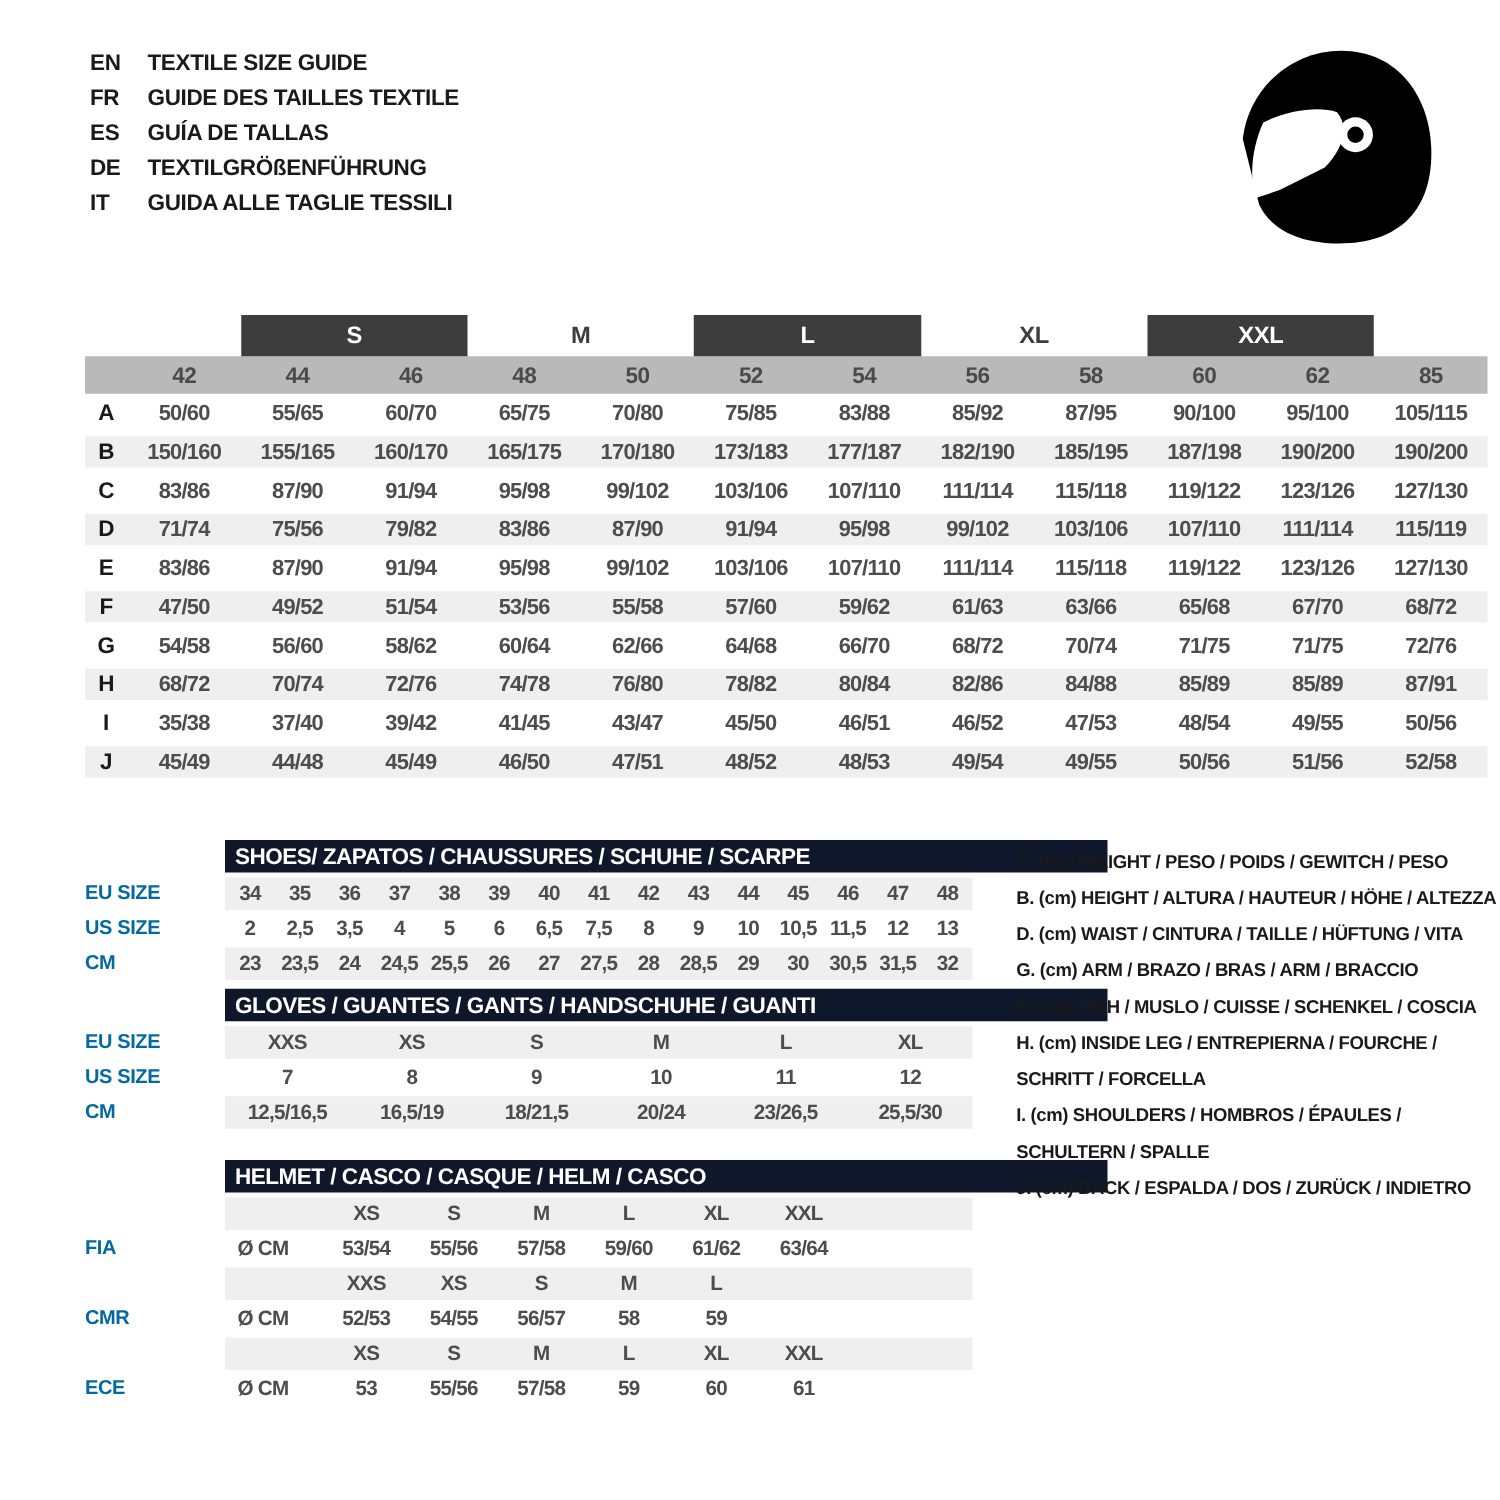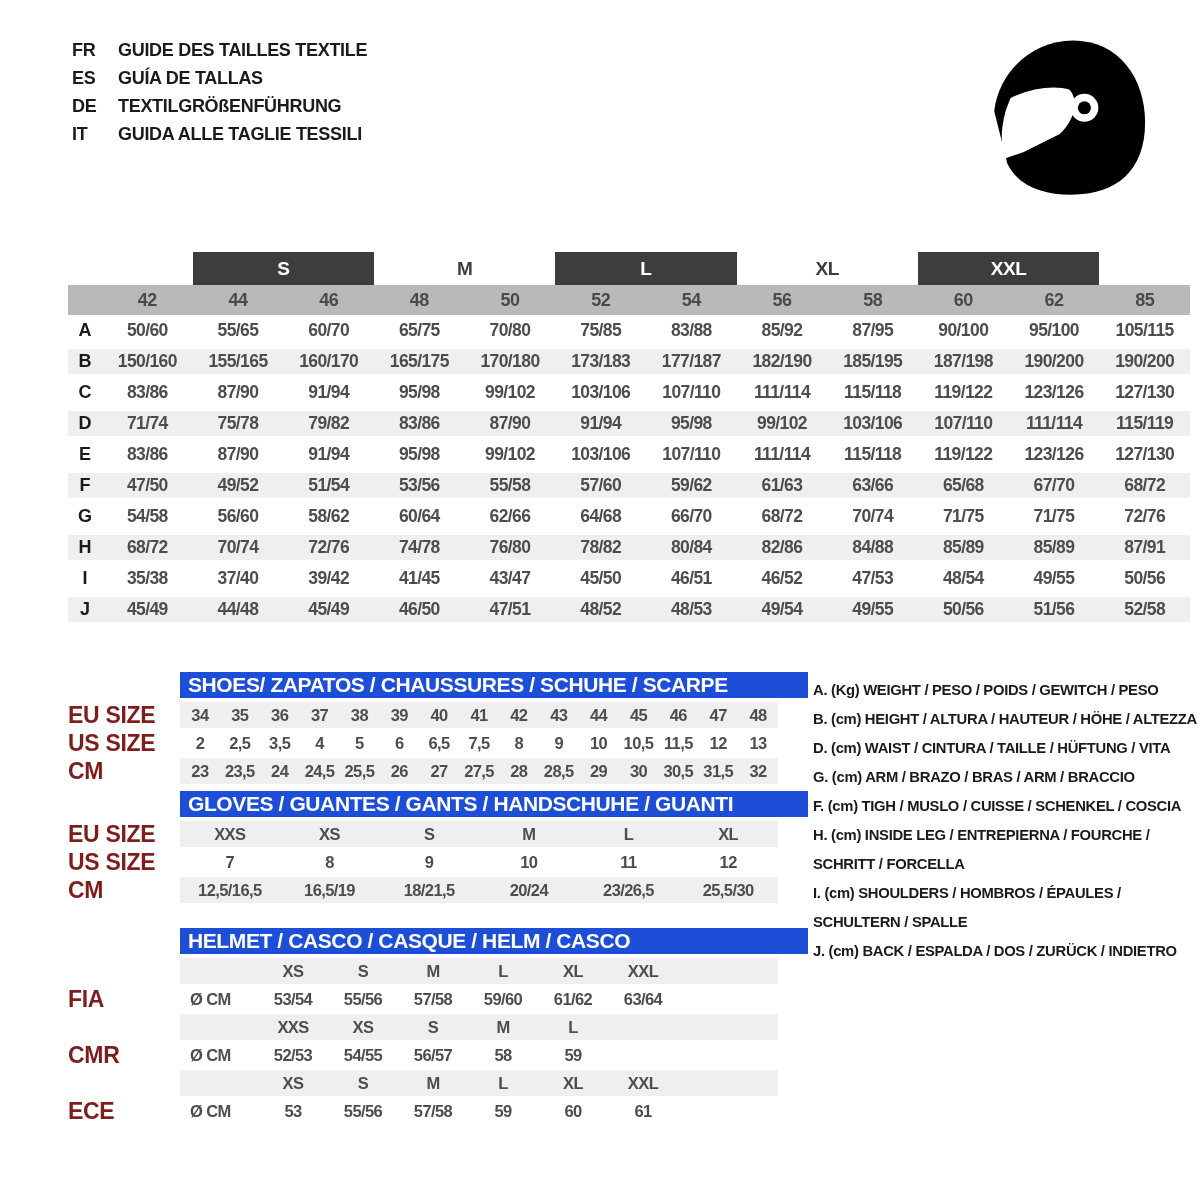--- a/index.html
+++ b/index.html
@@ -22,43 +22,47 @@
   .group.plain{color:#3d3d3d;}
   .num-row{height:30px;background:#b9b9b9;margin-top:0;}
   .num-cell{display:flex;align-items:center;justify-content:center;font-size:18px;color:#4a4a4a;letter-spacing:-0.5px;}
   .apparel-rows{margin-top:3px;}
   .arow{height:25px;margin-bottom:6px;}
   .arow.alt{background:#efefef;}
   .acell{display:flex;align-items:center;justify-content:center;font-size:17.5px;color:#4d4d4d;letter-spacing:-0.6px;white-space:nowrap;}
   .aletter{display:flex;align-items:center;justify-content:center;font-size:18px;color:#1a1a1a;}
   
   .section{position:absolute;left:68px;width:712px;}
-  .sec-header{margin-left:112px;width:628px;height:26px;background:#1d4ed8;color:#ffffff;
-    display:flex;align-items:center;font-size:21px;letter-spacing:-0.4px;padding-left:8px;
+  .sec-header{margin-left:112px;width:706px;height:26px;background:#0f172a;color:#ffffff;
+    display:flex;align-items:center;font-size:18px;letter-spacing:-0.4px;padding-left:8px;
     box-sizing:border-box;margin-bottom:4px;white-space:nowrap;}
   .sub-row{display:flex;height:26px;margin-bottom:2px;}
-  .sub-label{width:112px;display:flex;align-items:center;font-size:23px;color:#7f1d1d;letter-spacing:-0.3px;}
+  .sub-label{width:112px;display:flex;align-items:center;font-size:16px;color:#0369a1;letter-spacing:-0.3px;}
   .cells{width:598px;display:grid;}
   .cells.stripe{background:#efefef;}
   .cell{display:flex;align-items:center;justify-content:center;font-size:16.5px;color:#4d4d4d;letter-spacing:-0.6px;white-space:nowrap;}
   .shoe-cells{grid-template-columns:repeat(15,1fr);}
   .glove-cells{grid-template-columns:repeat(6,1fr);}
   .helm-cells{grid-template-columns:78px repeat(6,70px) 1fr;}
   .unit-cell{justify-content:flex-start;padding-left:10px;color:#4d4d4d;}
   .size-cell{color:#4d4d4d;}
   
   .legend{position:absolute;left:793px;top:676px;width:404px;margin-left:20px;}
   .legend-item{font-size:14.8px;line-height:29px;color:#1a1a1a;letter-spacing:-0.3px;white-space:pre-line;}
 </style>
 </head>
 <body>
 
 <div class="page">
 
   <div class="lang-block" id="lang-rows">
+      <div class="lang-row">
+        <div class="lang-code">EN</div>
+        <div class="lang-label">TEXTILE SIZE GUIDE</div>
+      </div>
       <div class="lang-row">
         <div class="lang-code">FR</div>
         <div class="lang-label">GUIDE DES TAILLES TEXTILE</div>
       </div>
       <div class="lang-row">
         <div class="lang-code">ES</div>
         <div class="lang-label">GUÍA DE TALLAS</div>
       </div>
       <div class="lang-row">
         <div class="lang-code">DE</div>
@@ -144,21 +148,21 @@
           <div class="acell">107/110</div>
           <div class="acell">111/114</div>
           <div class="acell">115/118</div>
           <div class="acell">119/122</div>
           <div class="acell">123/126</div>
           <div class="acell">127/130</div>
         </div>
         <div class="agrid arow alt">
           <div class="aletter">D</div>
           <div class="acell">71/74</div>
-          <div class="acell">75/78</div>
+          <div class="acell">75/56</div>
           <div class="acell">79/82</div>
           <div class="acell">83/86</div>
           <div class="acell">87/90</div>
           <div class="acell">91/94</div>
           <div class="acell">95/98</div>
           <div class="acell">99/102</div>
           <div class="acell">103/106</div>
           <div class="acell">107/110</div>
           <div class="acell">111/114</div>
           <div class="acell">115/119</div>

